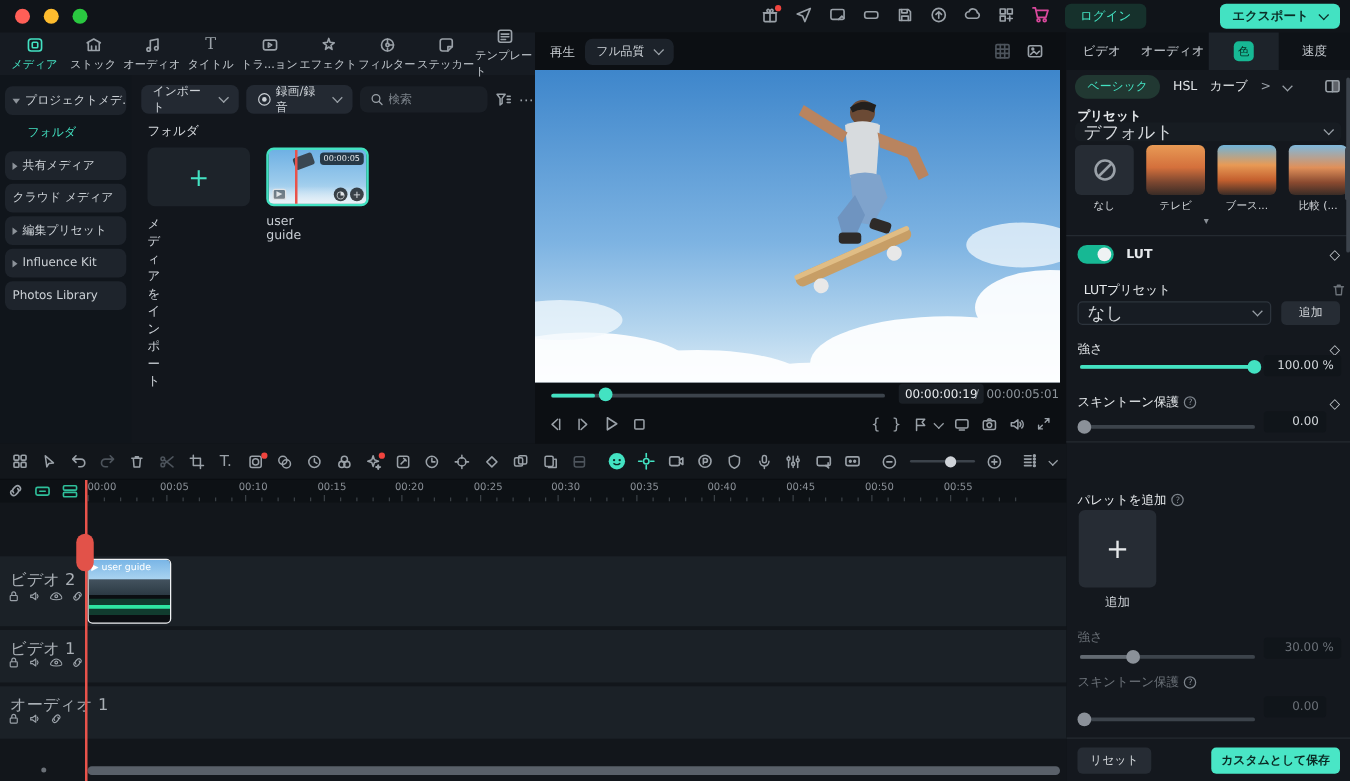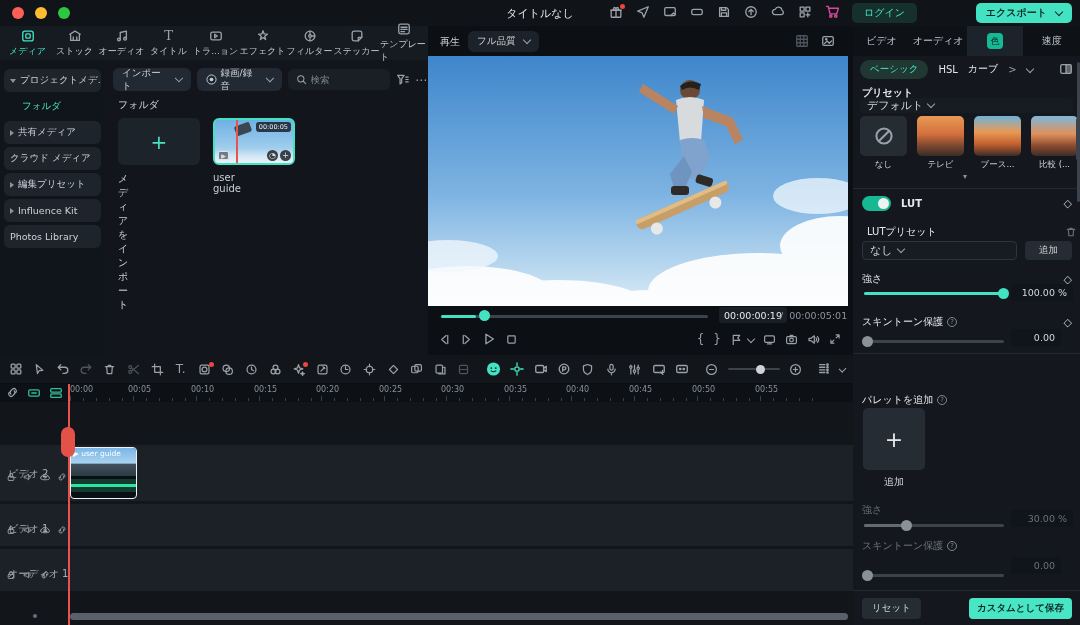--- a/index.html
+++ b/index.html
@@ -59,21 +59,21 @@
   
   .rpanel { left:853px; top:26px; width:227px; height:599px; background:#14181e; }
   .rtabs { left:0; top:0; width:227px; height:30px; background:#0e1217; display:flex; align-items:center; }
   .rtab { flex:1; text-align:center; color:#c6cbd1; font-size:10px; height:30px; display:flex; align-items:center; justify-content:center; }
   .rtab.active { background:#1d232a; }
   .color-badge { width:16px; height:16px; border-radius:4px; background:#17b894; color:#06291f; font-size:9px; display:flex; align-items:center; justify-content:center; }
   .subtabs { left:0; top:30px; width:227px; height:26px; display:flex; align-items:center; padding:0 7px; gap:10px; }
   .subtab-basic { background:#213832; color:#43e2c2; border-radius:10px; padding:3px 10px; font-size:9.5px; }
   .sec-label { color:#e6e9ec; font-size:10px; }
   .dim { color:#6b7178 !important; }
-  .drop { background:#171c23; border:1px solid #2d343d; border-radius:4px; height:19px; display:flex; align-items:center; padding:0 7px; color:#d3d7db; font-size:11px; }
+  .drop { background:#171c23; border:1px solid #2d343d; border-radius:4px; height:19px; display:flex; align-items:center; justify-content:space-between; padding:0 7px; color:#d3d7db; font-size:14px; }
   .preset-tile { width:47px; text-align:center; }
   .preset-img { width:47px; height:40px; border-radius:5px; background:linear-gradient(180deg,#e89a55 0%,#d4703c 45%,#7a4630 75%,#3a2c26 100%); }
   .preset-img.none { background:#262c34; display:flex; align-items:center; justify-content:center; }
   .preset-lab { margin-top:3px; color:#d5d9dd; font-size:8.5px; white-space:nowrap; overflow:hidden; }
   .toggle { width:29px; height:15px; border-radius:8px; background:#17b894; position:relative; }
   .toggle .knob { position:absolute; right:2px; top:2px; width:11px; height:11px; border-radius:50%; background:#eef2f3; }
   .diamond { color:#c9ced3; font-size:11px; }
   .slider { height:3px; border-radius:2px; background:#3c434b; position:relative; }
   .slider .fill { position:absolute; left:0; top:0; height:3px; border-radius:2px; background:#43e2c2; }
   .slider .hnd { position:absolute; top:-4px; width:11px; height:11px; border-radius:50%; background:#43e2c2; }
@@ -90,42 +90,41 @@
   
   .timeline { left:0; top:355px; width:853px; height:270px; background:#12161b; }
   .tl-toolbar { left:0; top:0; width:853px; height:29px; display:flex; align-items:center; padding:0 8px; gap:8.6px; border-bottom:1px solid #0a0d11; }
   .tl-toolbar .ic { position:relative; width:15px; flex:none; }
   .teal { color:#43e2c2 !important; }
   .faded { color:#4d545c !important; }
   .ruler { left:0; top:29px; width:853px; height:18px; background:#0d1115; }
   .ruler-label { position:absolute; top:1px; color:#8a9097; font-size:8px; }
   .tick { position:absolute; bottom:1px; width:1px; background:#3a4046; }
   .lane { position:absolute; left:0; width:853px; background:#1b2127; }
-  .track-label { position:absolute; left:8px; color:#aab0b6; font-size:10px;margin-top:12px; }
+  .track-label { position:absolute; left:8px; color:#aab0b6; font-size:13px; }
   .track-icons { position:absolute; left:6px; display:flex; gap:7px; color:#8f959c; }
   .playhead { position:absolute; left:68px; top:29px; width:1.5px; height:256px; background:#e8534b; z-index:5; }
   .ph-pill { position:absolute; left:61px; top:72px; width:14px; height:30px; border-radius:8px; background:#e25249; z-index:6; }
   .tl-clip { position:absolute; left:70px; top:92px; width:67px; height:52px; border:1.5px solid #f0f2f4; border-radius:4px; overflow:hidden; background:#0b0e12; z-index:4; }
   .tl-clip .thumb { height:28px; background:linear-gradient(180deg,#7ab6e6 0%,#a9d3f0 55%,#43525e 56%,#2c3a44 100%); position:relative; }
   .tl-clip .aud { margin-top:3px; height:13px; background:#113c2f; position:relative; }
   .tl-clip .aud::after { content:""; position:absolute; left:0; right:0; top:5px; height:2.5px; background:#2ee6a2; }
   .hscroll { position:absolute; left:70px; top:258px; width:778px; height:7px; border-radius:4px; background:#596069; }
 </style>
 </head>
 <body>
 
 <div id="app">
 
   <div class="abs titlebar">
     <div class="abs" style="left:12px; top:7px;">
       <span class="light" style="background:#ff5f57"></span>
       <span class="light" style="background:#febc2e"></span>
       <span class="light" style="background:#2ac840"></span>
     </div>
-    <div class="abs win-title">タイトルなし</div>
     <div class="abs row tb-icons">
       <span class="ic" style="position:relative">
           <svg class="s" width="14" height="14" viewBox="0 0 16 16">
             <rect x="2.5" y="6" width="11" height="8" rx="1"></rect>
             <path d="M2 6h12M8 6v8M8 6C6 6 4.5 4.5 5.5 3.2 6.5 2 8 3.5 8 6zm0 0c2 0 3.5-1.5 2.5-2.8C9.5 2 8 3.5 8 6z"></path>
           </svg>
           <span class="dot-red"></span>
         </span>
       <span class="ic">
           <svg class="s" width="14" height="14" viewBox="0 0 16 16">

